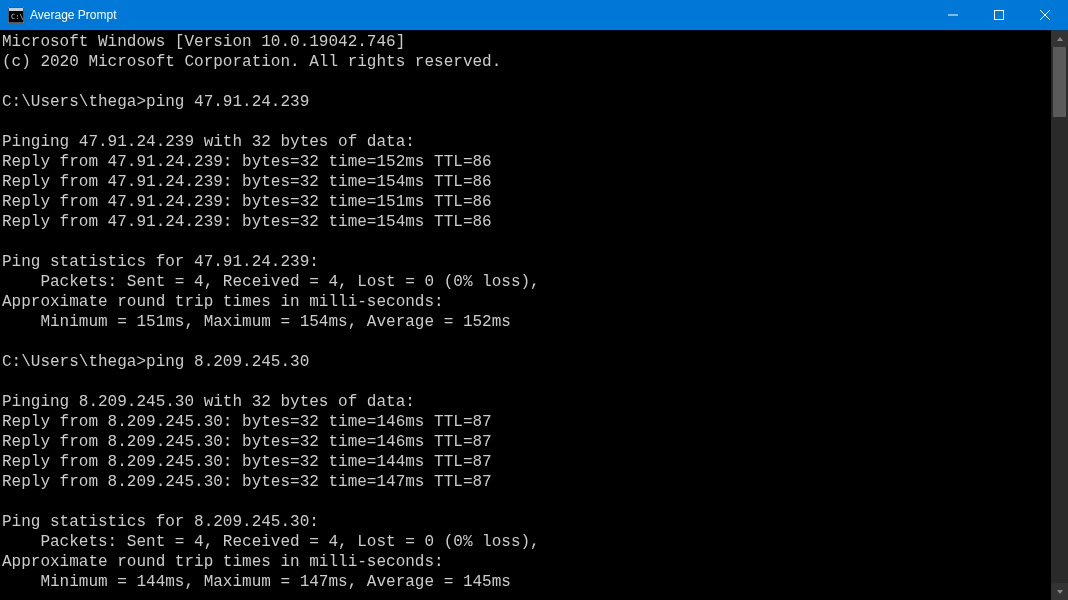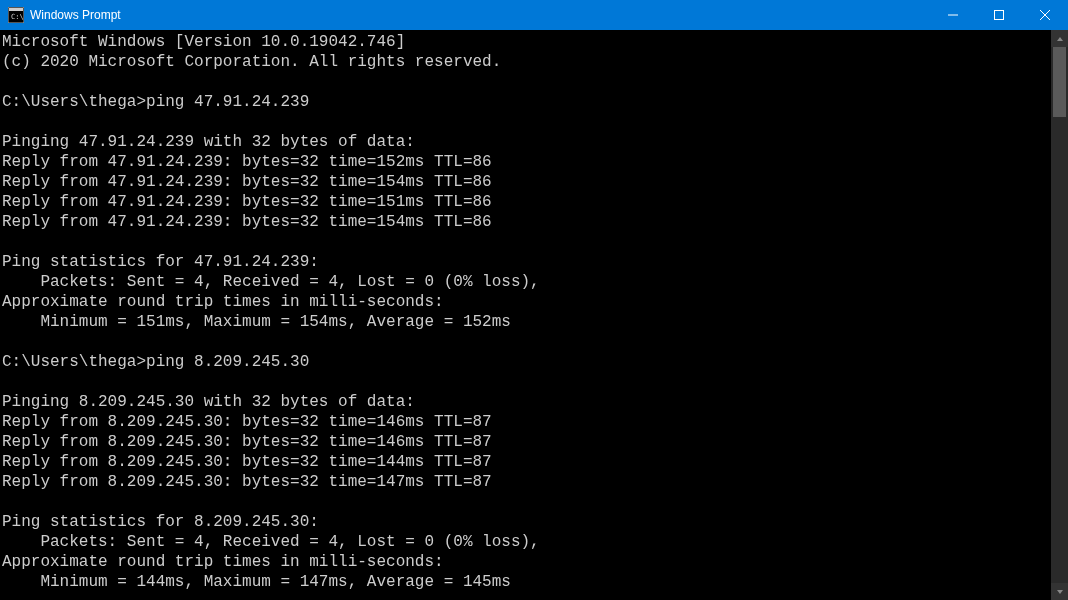--- a/index.html
+++ b/index.html
@@ -89,21 +89,21 @@
 <body>
 
 <div class="titlebar">
   <span class="titlebar-icon">
     <svg width="16" height="16" viewBox="0 0 16 16">
       <rect x="0" y="0" width="16" height="16" fill="#000" stroke="#aaa" stroke-width="1"></rect>
       <rect x="1" y="1" width="14" height="3" fill="#ccc"></rect>
       <text x="3" y="12" font-size="7" fill="#ccc" font-family="monospace">C:\</text>
     </svg>
   </span>
-  <span class="titlebar-title">Windows Prompt</span>
+  <span class="titlebar-title">Average Prompt</span>
   <div class="win-controls">
     <div class="win-btn">
       <svg width="10" height="10" viewBox="0 0 10 10">
           <path d="M0 5 H10" stroke="#fff" stroke-width="1"></path>
         </svg>
     </div>
     <div class="win-btn">
       <svg width="10" height="10" viewBox="0 0 10 10">
           <rect x="0.5" y="0.5" width="9" height="9" fill="none" stroke="#fff" stroke-width="1"></rect>
         </svg>

